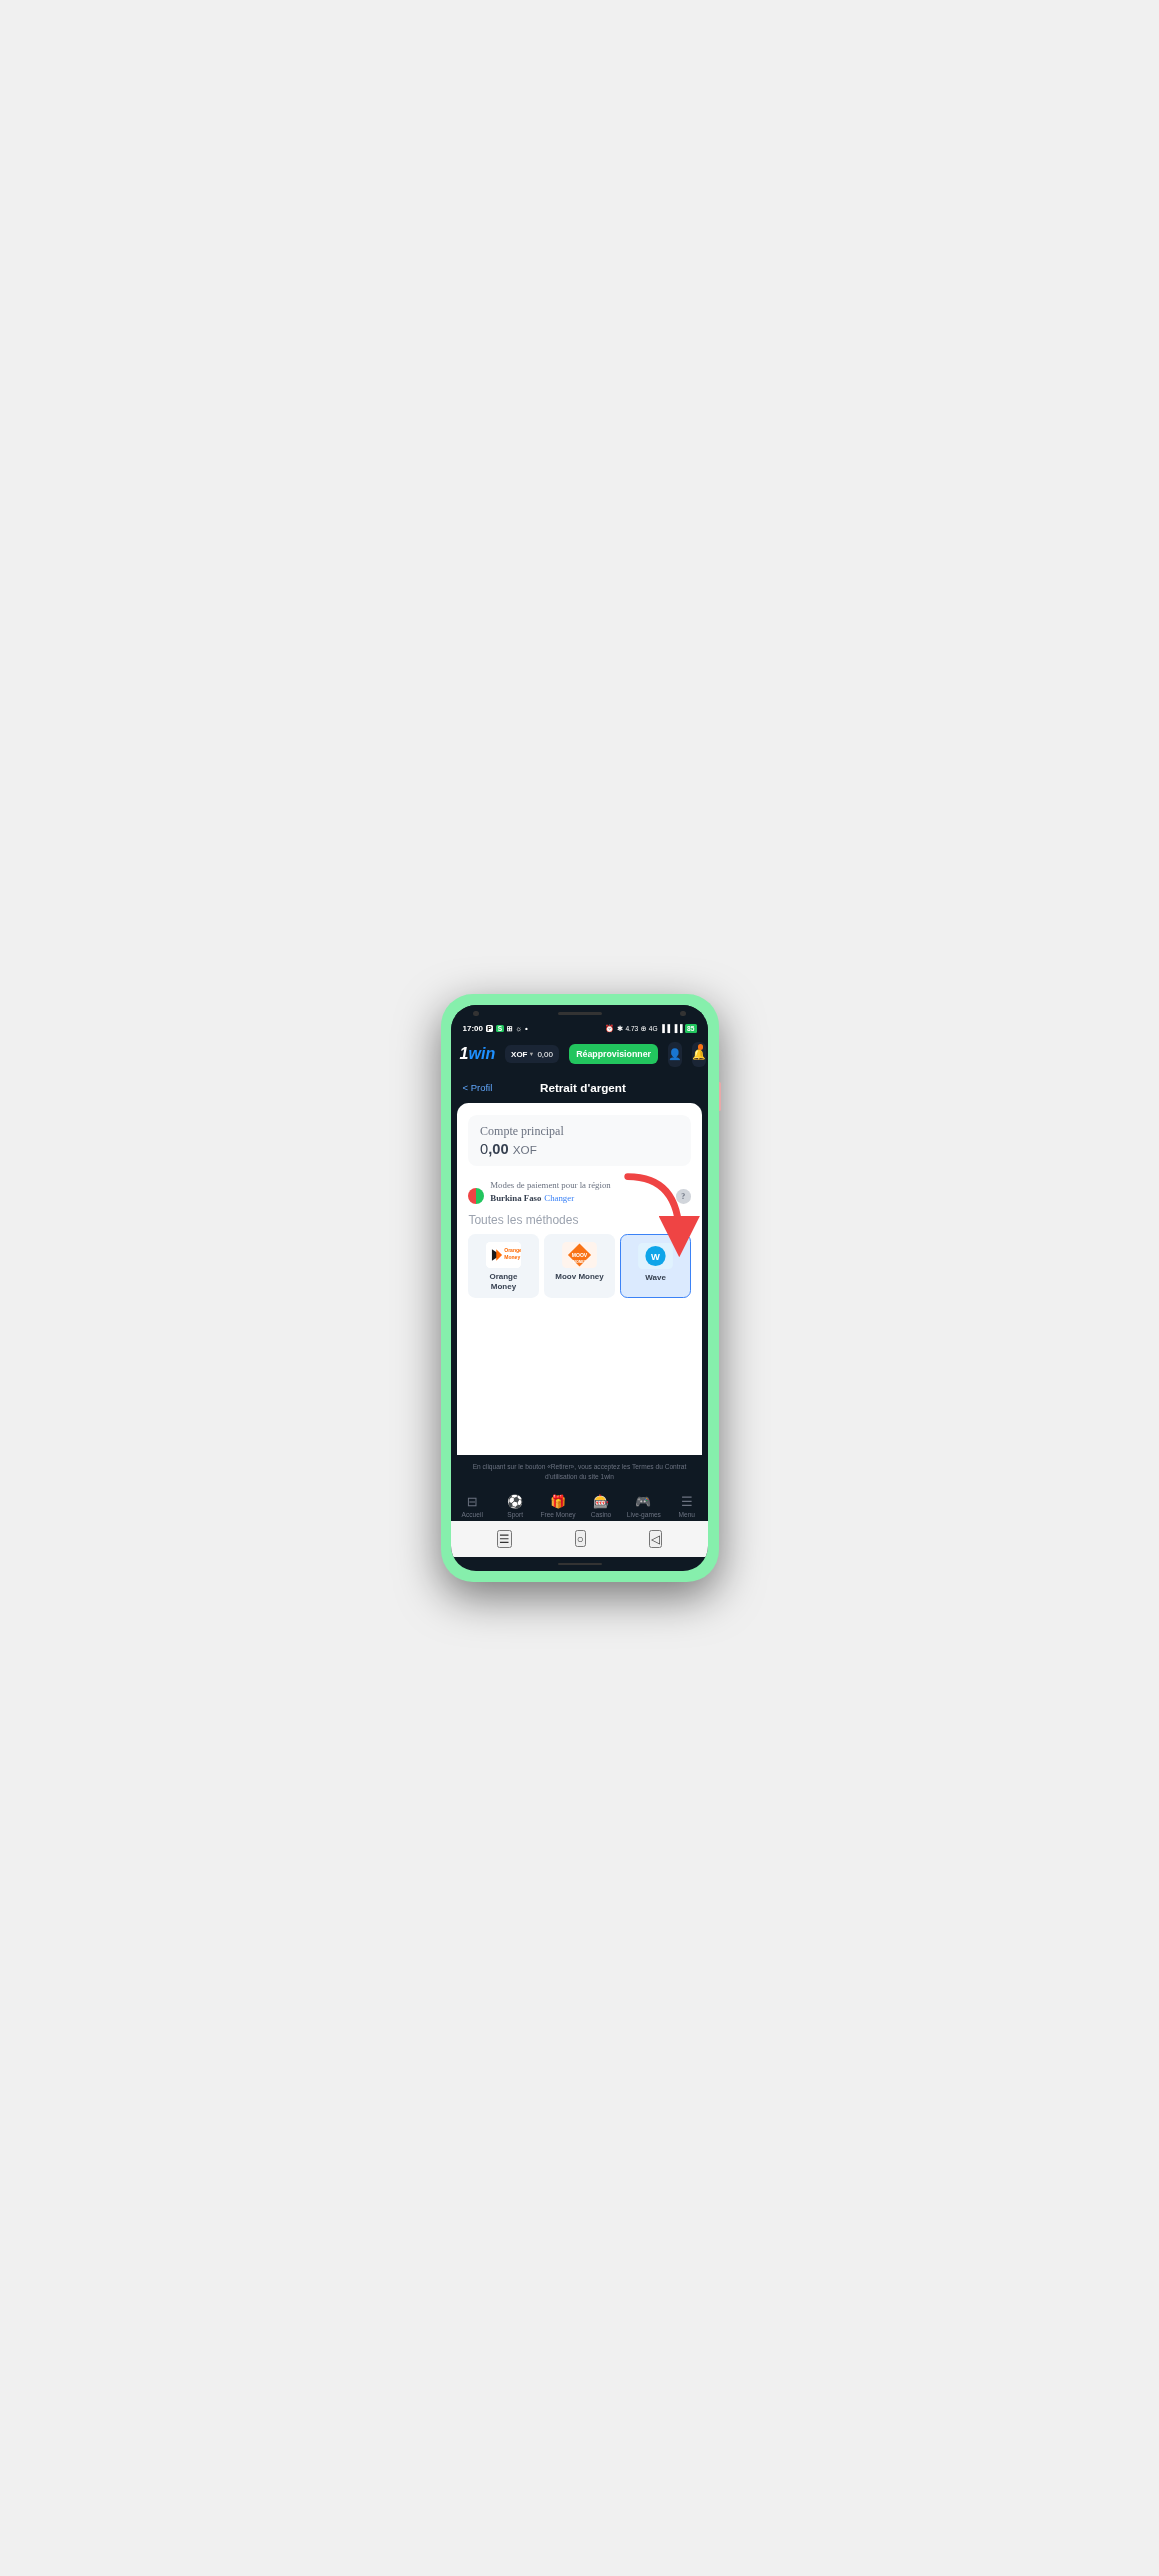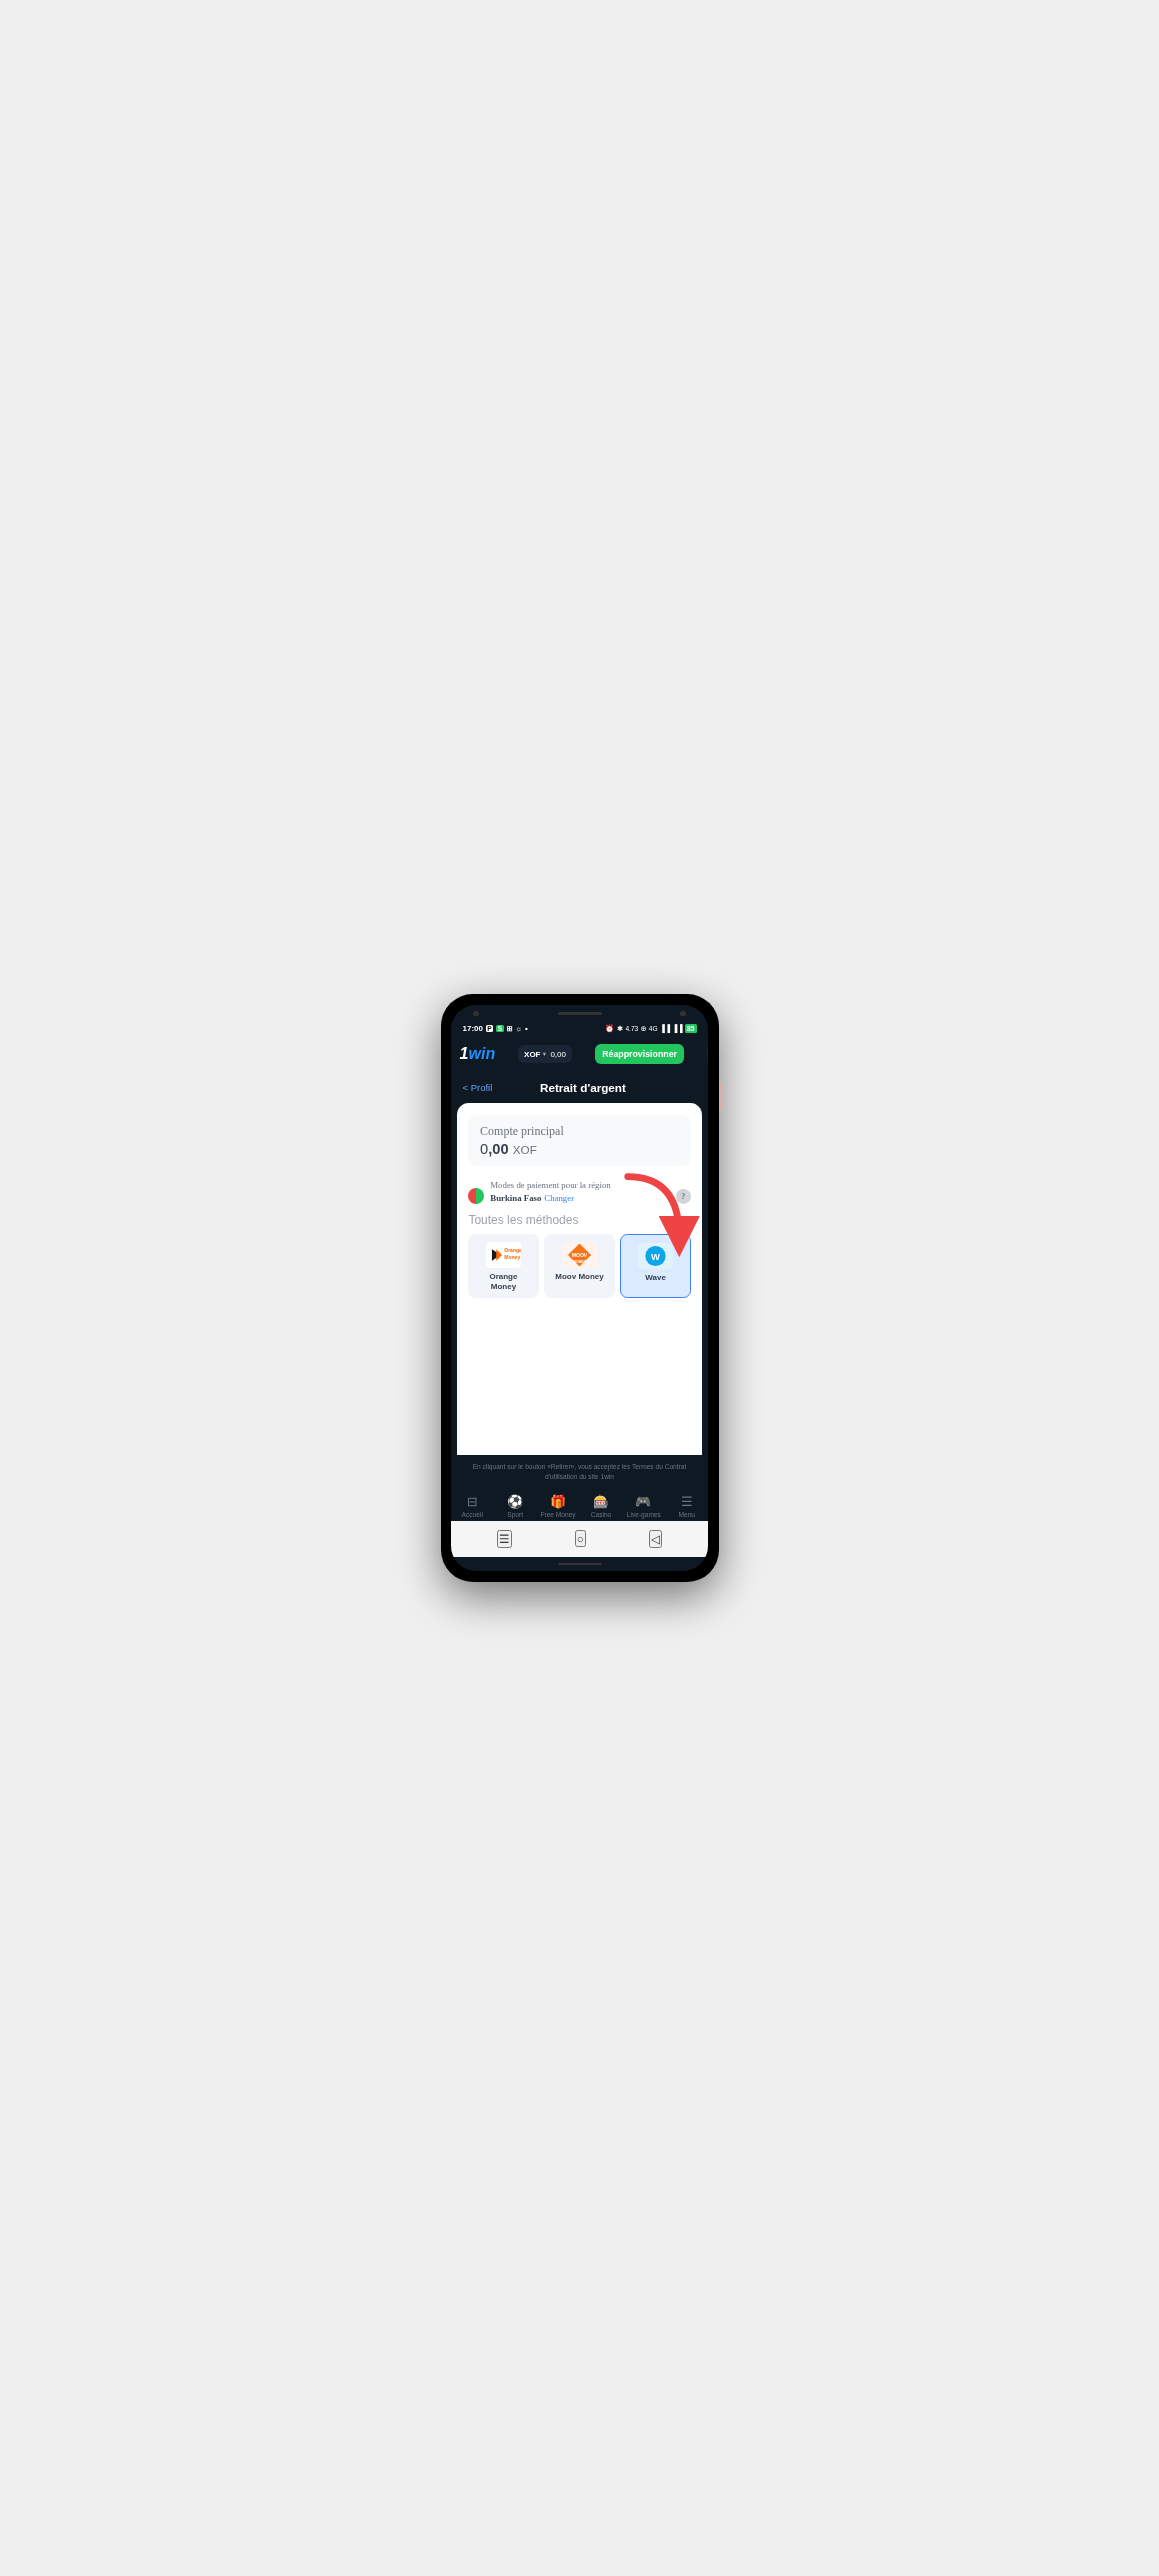--- a/index.html
+++ b/index.html
@@ -7,21 +7,21 @@
       background: #f0f0f0;
       display: flex;
       justify-content: center;
       align-items: center;
       min-height: 100vh;
       font-family: -apple-system, BlinkMacSystemFont, 'Segoe UI', sans-serif;
     }
 
     .phone-outer {
       width: 278px;
-      background: #000000;
+      background: #86efac;
       border-radius: 32px;
       padding: 10.3px;
       box-shadow: 0 14.7px 44px rgba(0,0,0,0.5);
       position: relative;
     }
 
     .phone-inner {
       background: #0f1923;
       border-radius: 25px;
       overflow: hidden;
@@ -75,21 +75,21 @@
       background: #333;
       border-radius: 2.2px;
     }
 
     
     .top-nav {
       background: #0f1923;
       display: flex;
       align-items: center;
       padding: 5.9px 8.8px;
-      gap: 23px;
+      gap: 10px;
     }
 
     .logo {
       color: #fff;
       font-size: 16px;
       font-weight: 900;
       font-style: italic;
     }
 
     .logo span {

